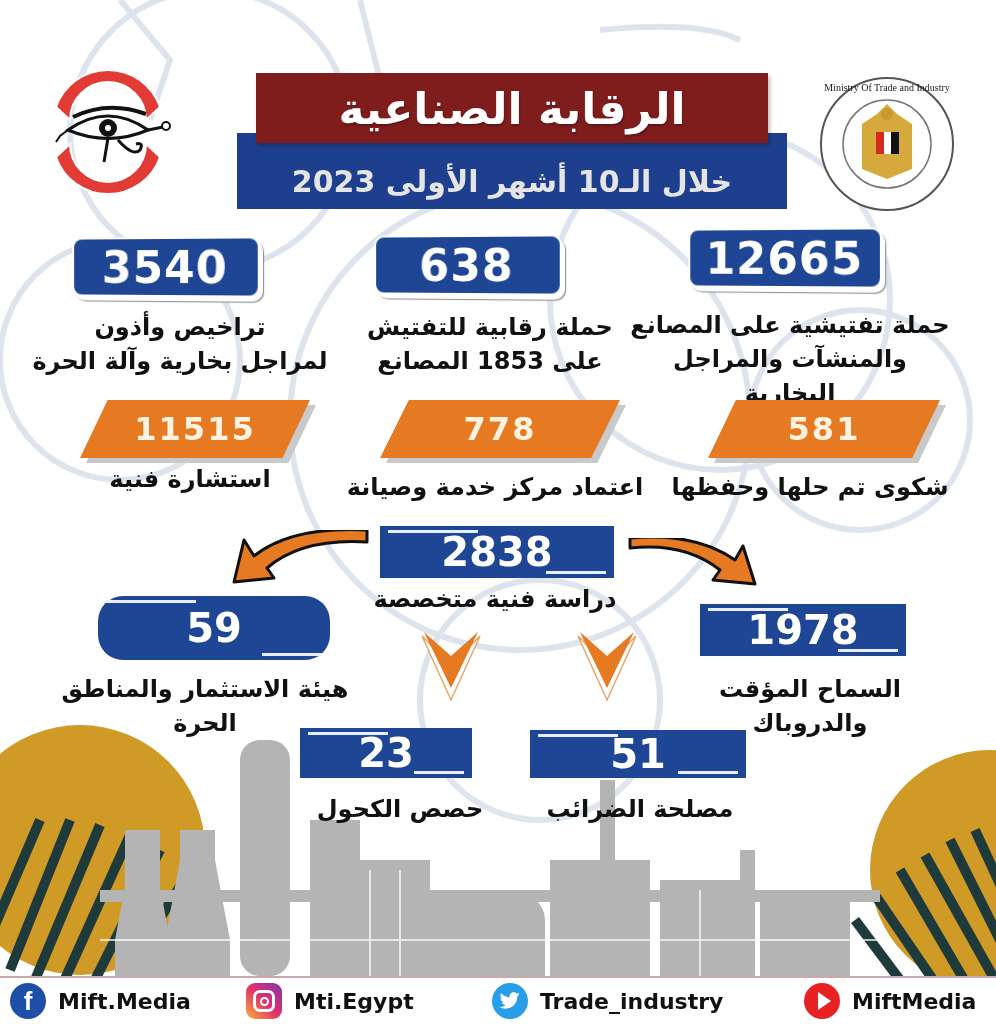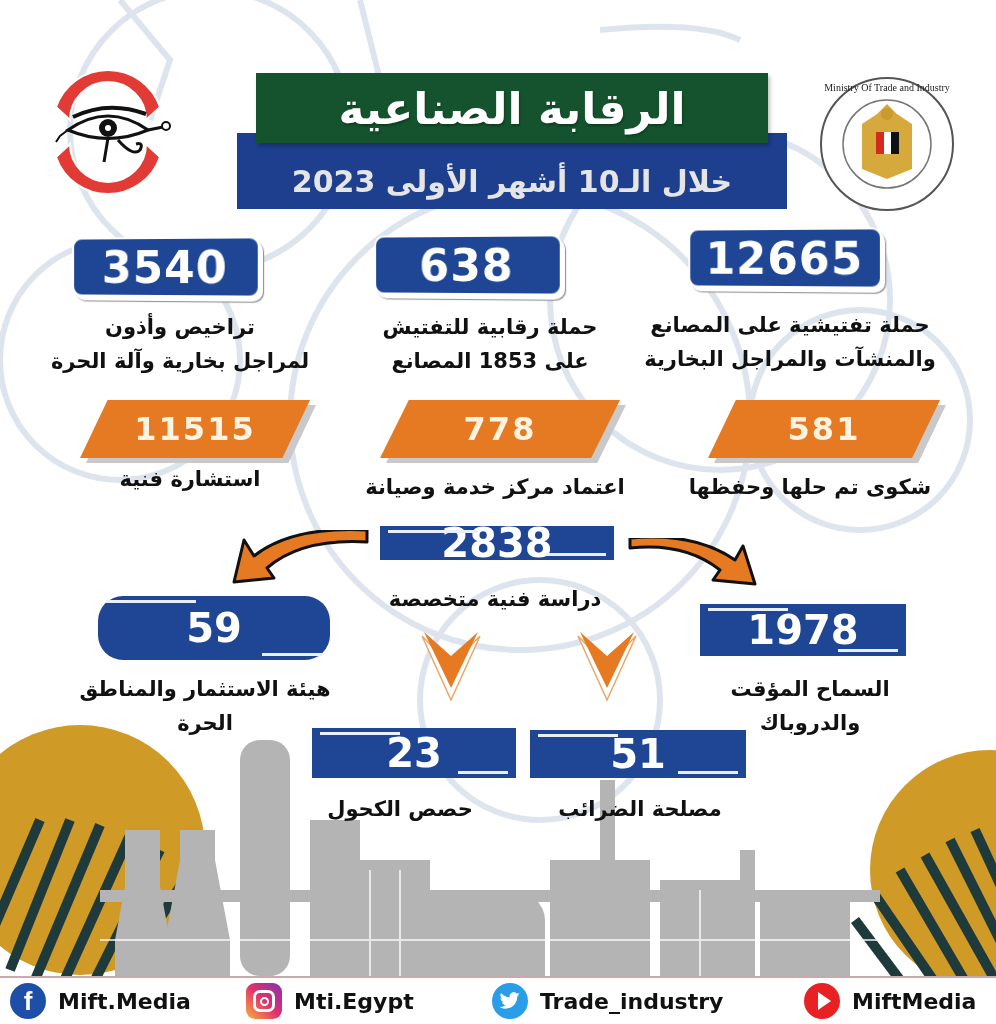--- a/index.html
+++ b/index.html
@@ -5,21 +5,21 @@
   * { box-sizing: border-box; margin: 0; padding: 0; }
   html, body { width: 996px; height: 1024px; overflow: hidden; background: #ffffff; }
   body { position: relative; font-family: "DejaVu Sans", sans-serif; color: #111; }
 
   .bg-deco { position: absolute; inset: 0; pointer-events: none; }
   .abs { position: absolute; }
 
   
   .title-orange {
     position: absolute; left: 256px; top: 73px; width: 512px; height: 70px;
-    background: #14532d; box-shadow: 2px 3px 4px rgba(0,0,0,0.25);
+    background: #7f1d1d; box-shadow: 2px 3px 4px rgba(0,0,0,0.25);
     display: flex; align-items: center; justify-content: center;
     color: #fff; font-weight: bold; font-size: 44px; direction: rtl;
     text-shadow: 1px 2px 2px rgba(0,0,0,0.25); z-index: 3;
   }
   .title-blue {
     position: absolute; left: 237px; top: 133px; width: 550px; height: 76px;
     background: #1e3f8e; display: flex; align-items: flex-end; justify-content: center;
     padding-bottom: 10px; color: #e5e5e5; font-weight: bold; font-size: 30px; direction: rtl; z-index: 2;
   }
 
@@ -27,21 +27,21 @@
   .pill {
     position: absolute; height: 60px; background: #1e4694;
     border-radius: 10px; border: 2px solid #fff;
     box-shadow: 3px 4px 0 #fff, 4px 5px 1px #8a8a8a;
     display: flex; align-items: center; justify-content: center;
     color: #fff; font-weight: bold; font-size: 44px; letter-spacing: 1px;
     transform: perspective(300px) rotateY(-4deg);
   }
   .label {
     position: absolute; text-align: center; direction: rtl;
-    font-weight: bold; font-size: 21px; line-height: 34px; color: #111;
+    font-weight: bold; font-size: 24px; line-height: 34px; color: #111;
   }
 
   
   .para {
     position: absolute; height: 58px; background: #e67a22;
     clip-path: polygon(12% 0, 100% 0, 88% 100%, 0 100%);
     display: flex; align-items: center; justify-content: center;
     color: #fdf3e0; font-weight: bold; font-size: 32px; letter-spacing: 2px;
   }
   .para-shadow {
@@ -192,21 +192,21 @@
 <div class="label" style="left:660px;top:470px;width:300px;">شكوى تم حلها وحفظها</div>
 
 <div class="para-shadow" style="left:386px;top:405px;width:240px;"></div>
 <div class="para" style="left:380px;top:400px;width:240px;">778</div>
 <div class="label" style="left:330px;top:470px;width:330px;">اعتماد مركز خدمة وصيانة</div>
 
 <div class="para-shadow" style="left:86px;top:405px;width:230px;"></div>
 <div class="para" style="left:80px;top:400px;width:230px;">11515</div>
 <div class="label" style="left:40px;top:462px;width:300px;">استشارة فنية</div>
 
-<div class="rect" style="left:380px;top:526px;width:234px;height:34px;">
+<div class="rect" style="left:380px;top:526px;width:234px;height:52px;">
   <span class="line-top" style="width:90px;"></span>
   <span>2838</span>
   <span class="line-bot" style="width:60px;"></span>
 </div>
 <div class="label" style="left:370px;top:582px;width:250px;">دراسة فنية متخصصة</div>
 
 <svg class="abs" style="left:222px;top:530px;" width="150" height="80" viewBox="0 0 150 80">
   <path d="M145 12 Q80 8 45 38 L52 48 L12 52 L22 10 L32 26 Q70 -4 145 0 Z" fill="#e67a22" stroke="#111" stroke-width="3" stroke-linejoin="round"></path>
 </svg>
 <svg class="abs" style="left:625px;top:538px;" width="140" height="70" viewBox="0 0 140 70">
@@ -236,21 +236,21 @@
 </div>
 <div class="label" style="left:50px;top:672px;width:310px;">هيئة الاستثمار والمناطق الحرة</div>
 
 <div class="rect" style="left:530px;top:730px;width:216px;height:48px;">
   <span class="line-top" style="width:80px;"></span>
   <span>51</span>
   <span class="line-bot" style="width:60px;"></span>
 </div>
 <div class="label" style="left:540px;top:792px;width:200px;">مصلحة الضرائب</div>
 
-<div class="rect" style="left:312px;top:728px;width:204px;height:50px;">
+<div class="rect" style="left:300px;top:728px;width:172px;height:50px;">
   <span class="line-top" style="width:80px;"></span>
   <span>23</span>
   <span class="line-bot" style="width:50px;"></span>
 </div>
 <div class="label" style="left:300px;top:792px;width:200px;">حصص الكحول</div>
 
 <div class="footer">
   <div class="social" style="left:10px;">
     <div class="social-icon" style="background:#1e4fa8;">
       <span style="color:#fff;font-weight:bold;font-size:26px;font-family:'Liberation Sans',sans-serif;">f</span>

